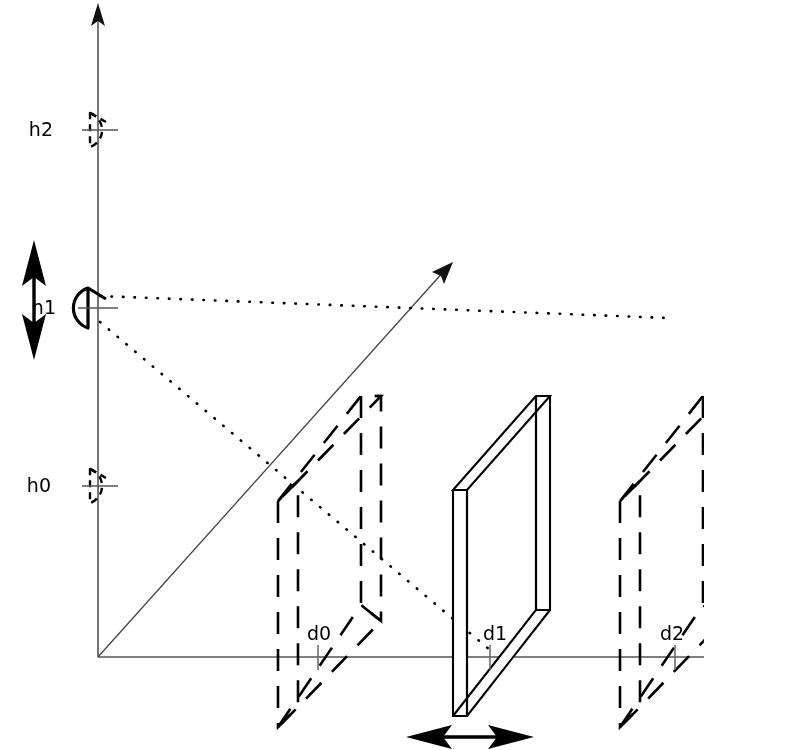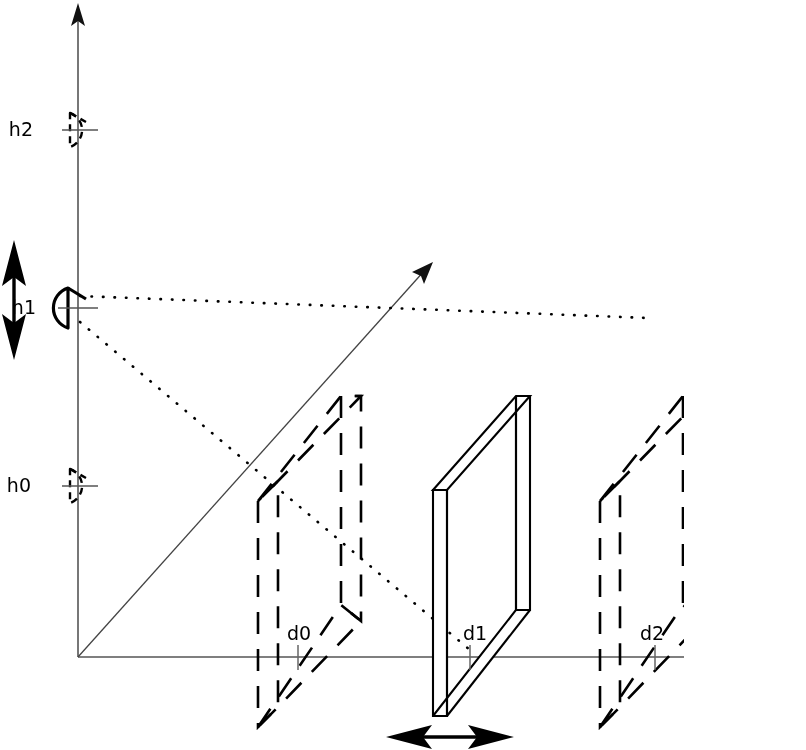--- a/index.html
+++ b/index.html
@@ -7,20 +7,21 @@
     padding: 0;
     background: #ffffff;
   }
   #diagram-root {
     position: relative;
     width: 684px;
     height: 750px;
     background: #ffffff;
     font-family: "DejaVu Sans", sans-serif;
     overflow: hidden;
+    margin-left: 20px;
   }
   #diagram-svg {
     position: absolute;
     left: 0;
     top: 0;
     width: 806px;
     height: 750px;
   }
   .axis-line {
     stroke: #555555;

